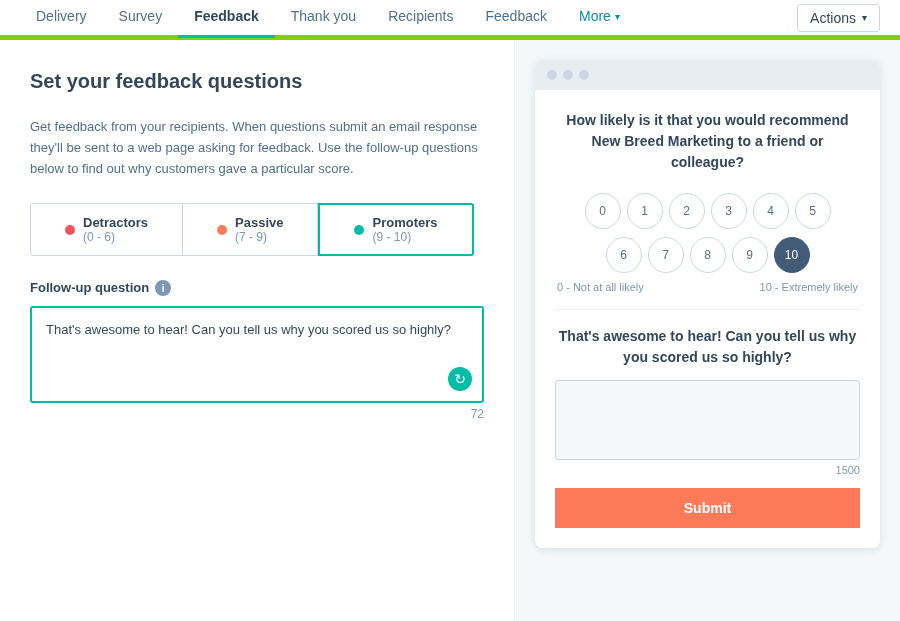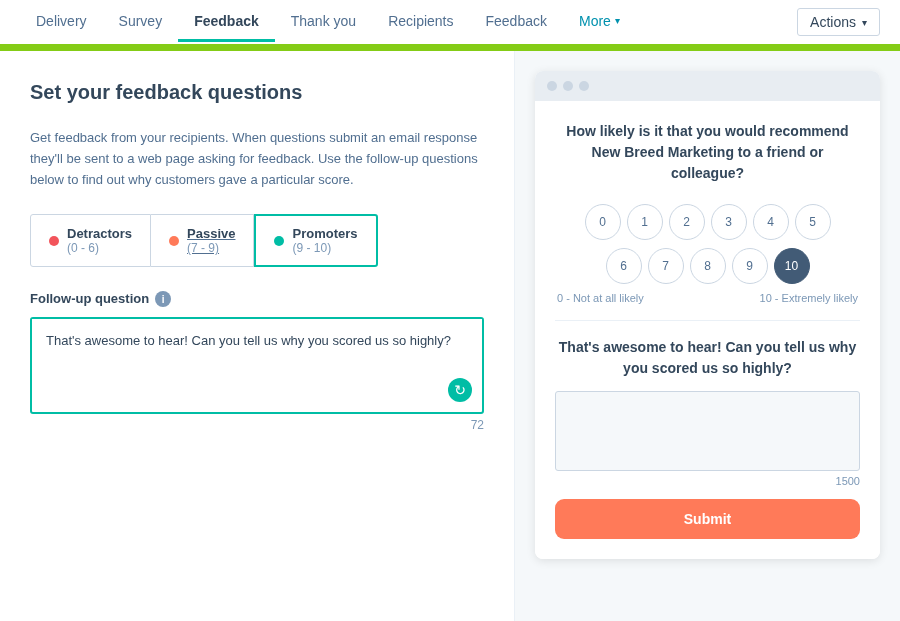--- a/index.html
+++ b/index.html
@@ -3,22 +3,22 @@
   <meta charset="utf-8">
   <style>
     * { box-sizing: border-box; margin: 0; padding: 0; }
     body { font-family: -apple-system, BlinkMacSystemFont, 'Segoe UI', Helvetica, Arial, sans-serif; font-size: 14px; background: #f5f8fa; color: #33475b; }
 
     
     .top-nav {
       display: flex;
       align-items: center;
       background: #fff;
-      border-bottom: 7px solid #84cc16;
-      height: 51px;
+      border-bottom: 5px solid #84cc16;
+      height: 40px;
       padding: 0 20px;
     }
     .nav-tab {
       padding: 0 16px;
       height: 40px;
       display: flex;
       align-items: center;
       font-size: 14px;
       color: #516f90;
       cursor: pointer;
@@ -74,32 +74,32 @@
     }
 
     
     .segment-tabs {
       display: flex;
       gap: 0;
       margin-bottom: 24px;
     }
     .segment-tab {
       border: 1px solid #cbd6e2;
-      padding: 10px 18px;
+      padding: 10px 34px;
       cursor: pointer;
       background: #fff;
       display: flex;
       align-items: center;
       gap: 8px;
       font-size: 13px;
       color: #516f90;
     }
     .segment-tab:first-child { border-radius: 3px 0 0 3px; }
     .segment-tab:last-child { border-radius: 0 3px 3px 0; border-left: none; }
-    .segment-tab:not(:first-child):not(:last-child) { border-left: none; text-decoration: underline; }
+    .segment-tab:not(:first-child):not(:last-child) { border-left: none; }
     .segment-tab.active {
       background: #fff;
       border: 2px solid #00bda5;
       z-index: 1;
     }
     .segment-tab.active:not(:first-child) { border-left: 2px solid #00bda5; }
     .dot {
       width: 10px;
       height: 10px;
       border-radius: 50%;
@@ -276,21 +276,21 @@
       font-size: 11px;
       color: #7c98b6;
       margin-top: 4px;
       margin-bottom: 12px;
     }
     .preview-submit {
       width: 100%;
       background: #ff7a59;
       color: #fff;
       border: none;
-      border-radius: 9px;
+      border-radius: 0;
       padding: 12px;
       font-size: 14px;
       font-weight: 600;
       cursor: pointer;
       text-align: center;
     }
   </style>
 </head>
 <body>
 

